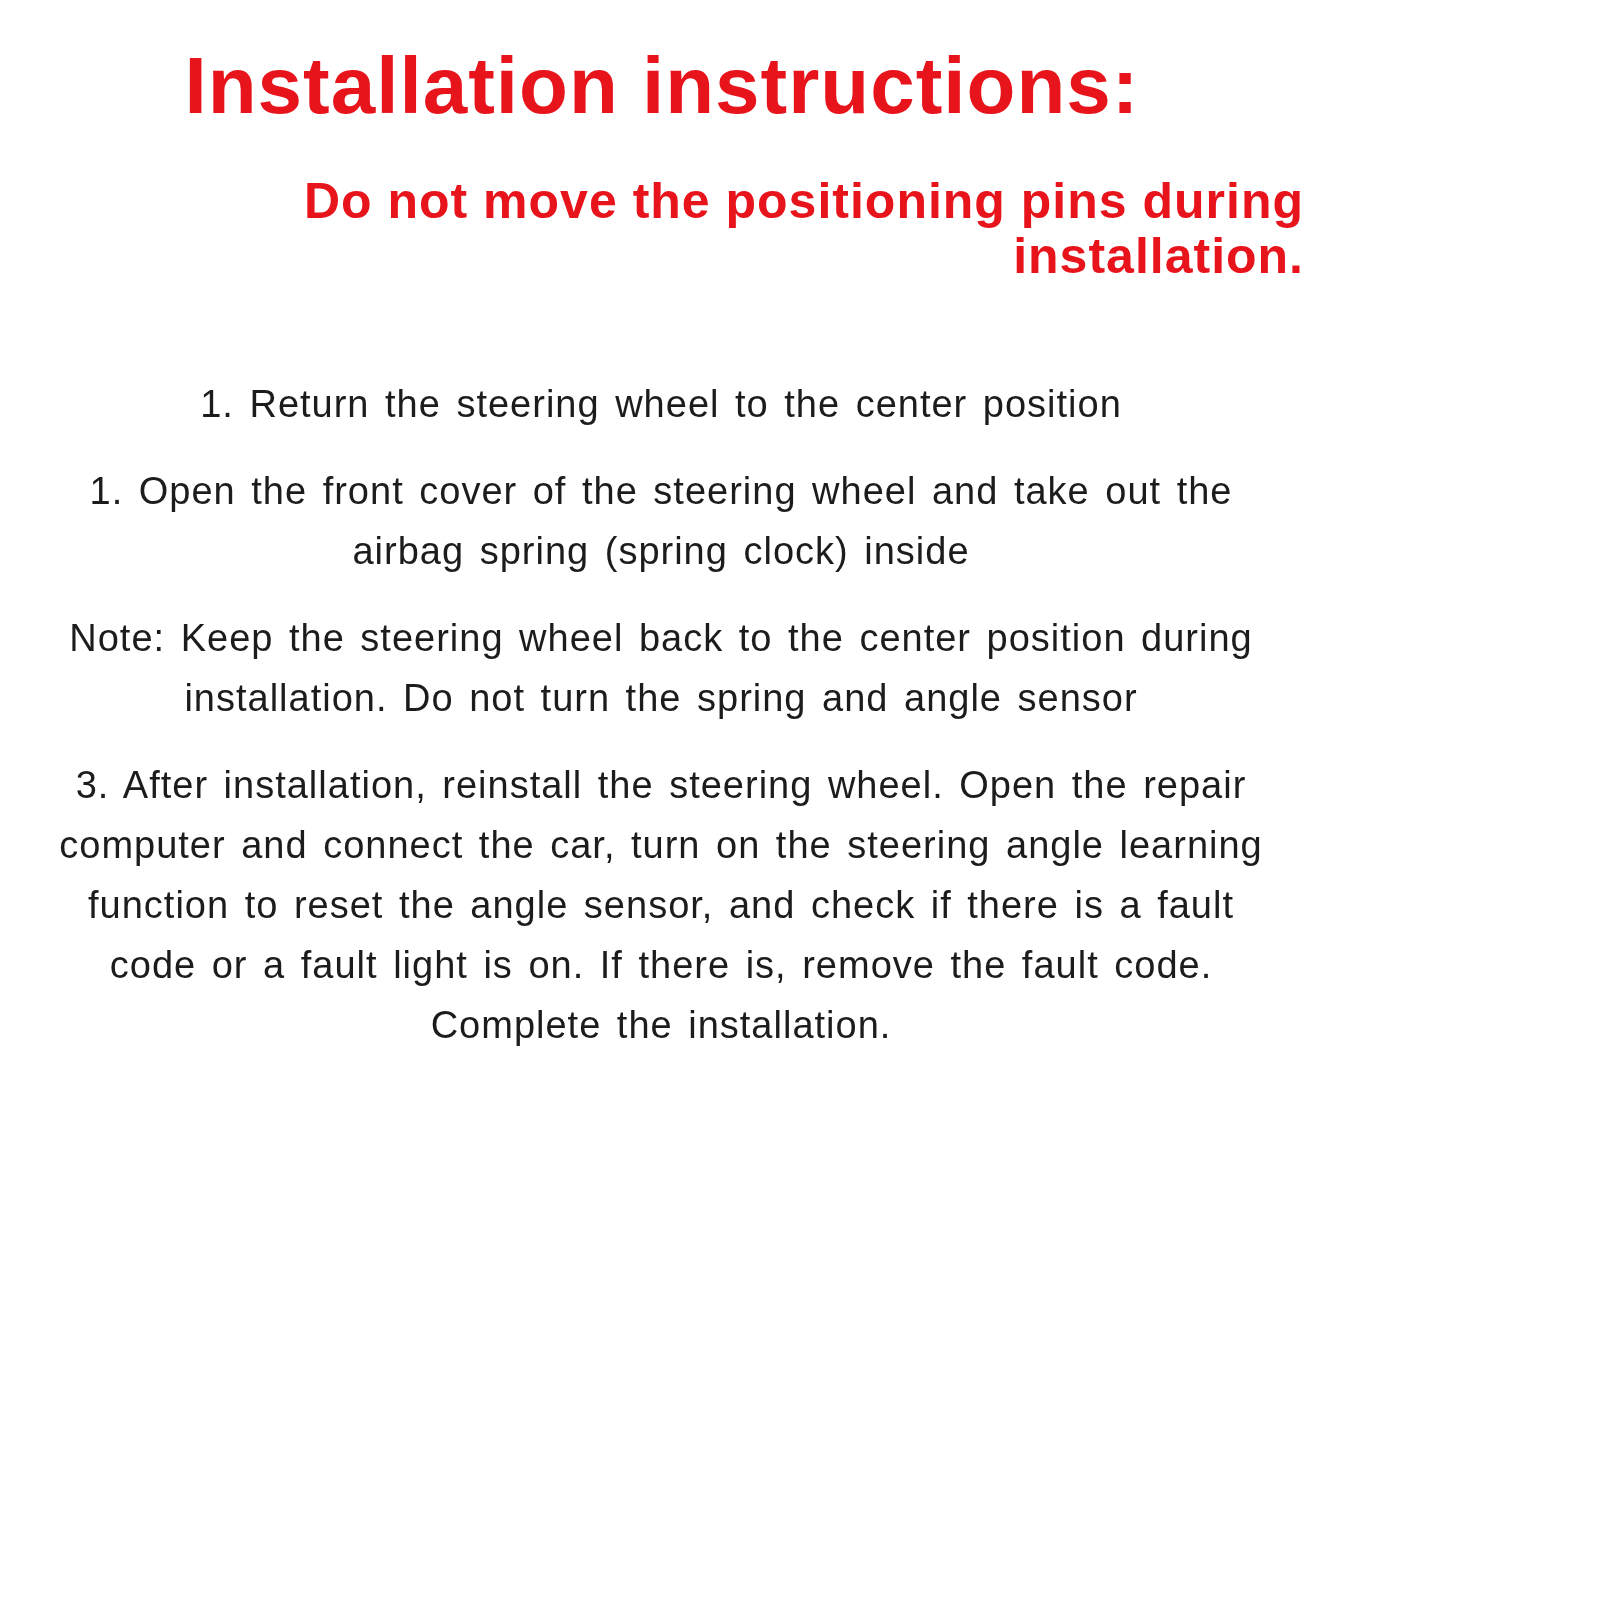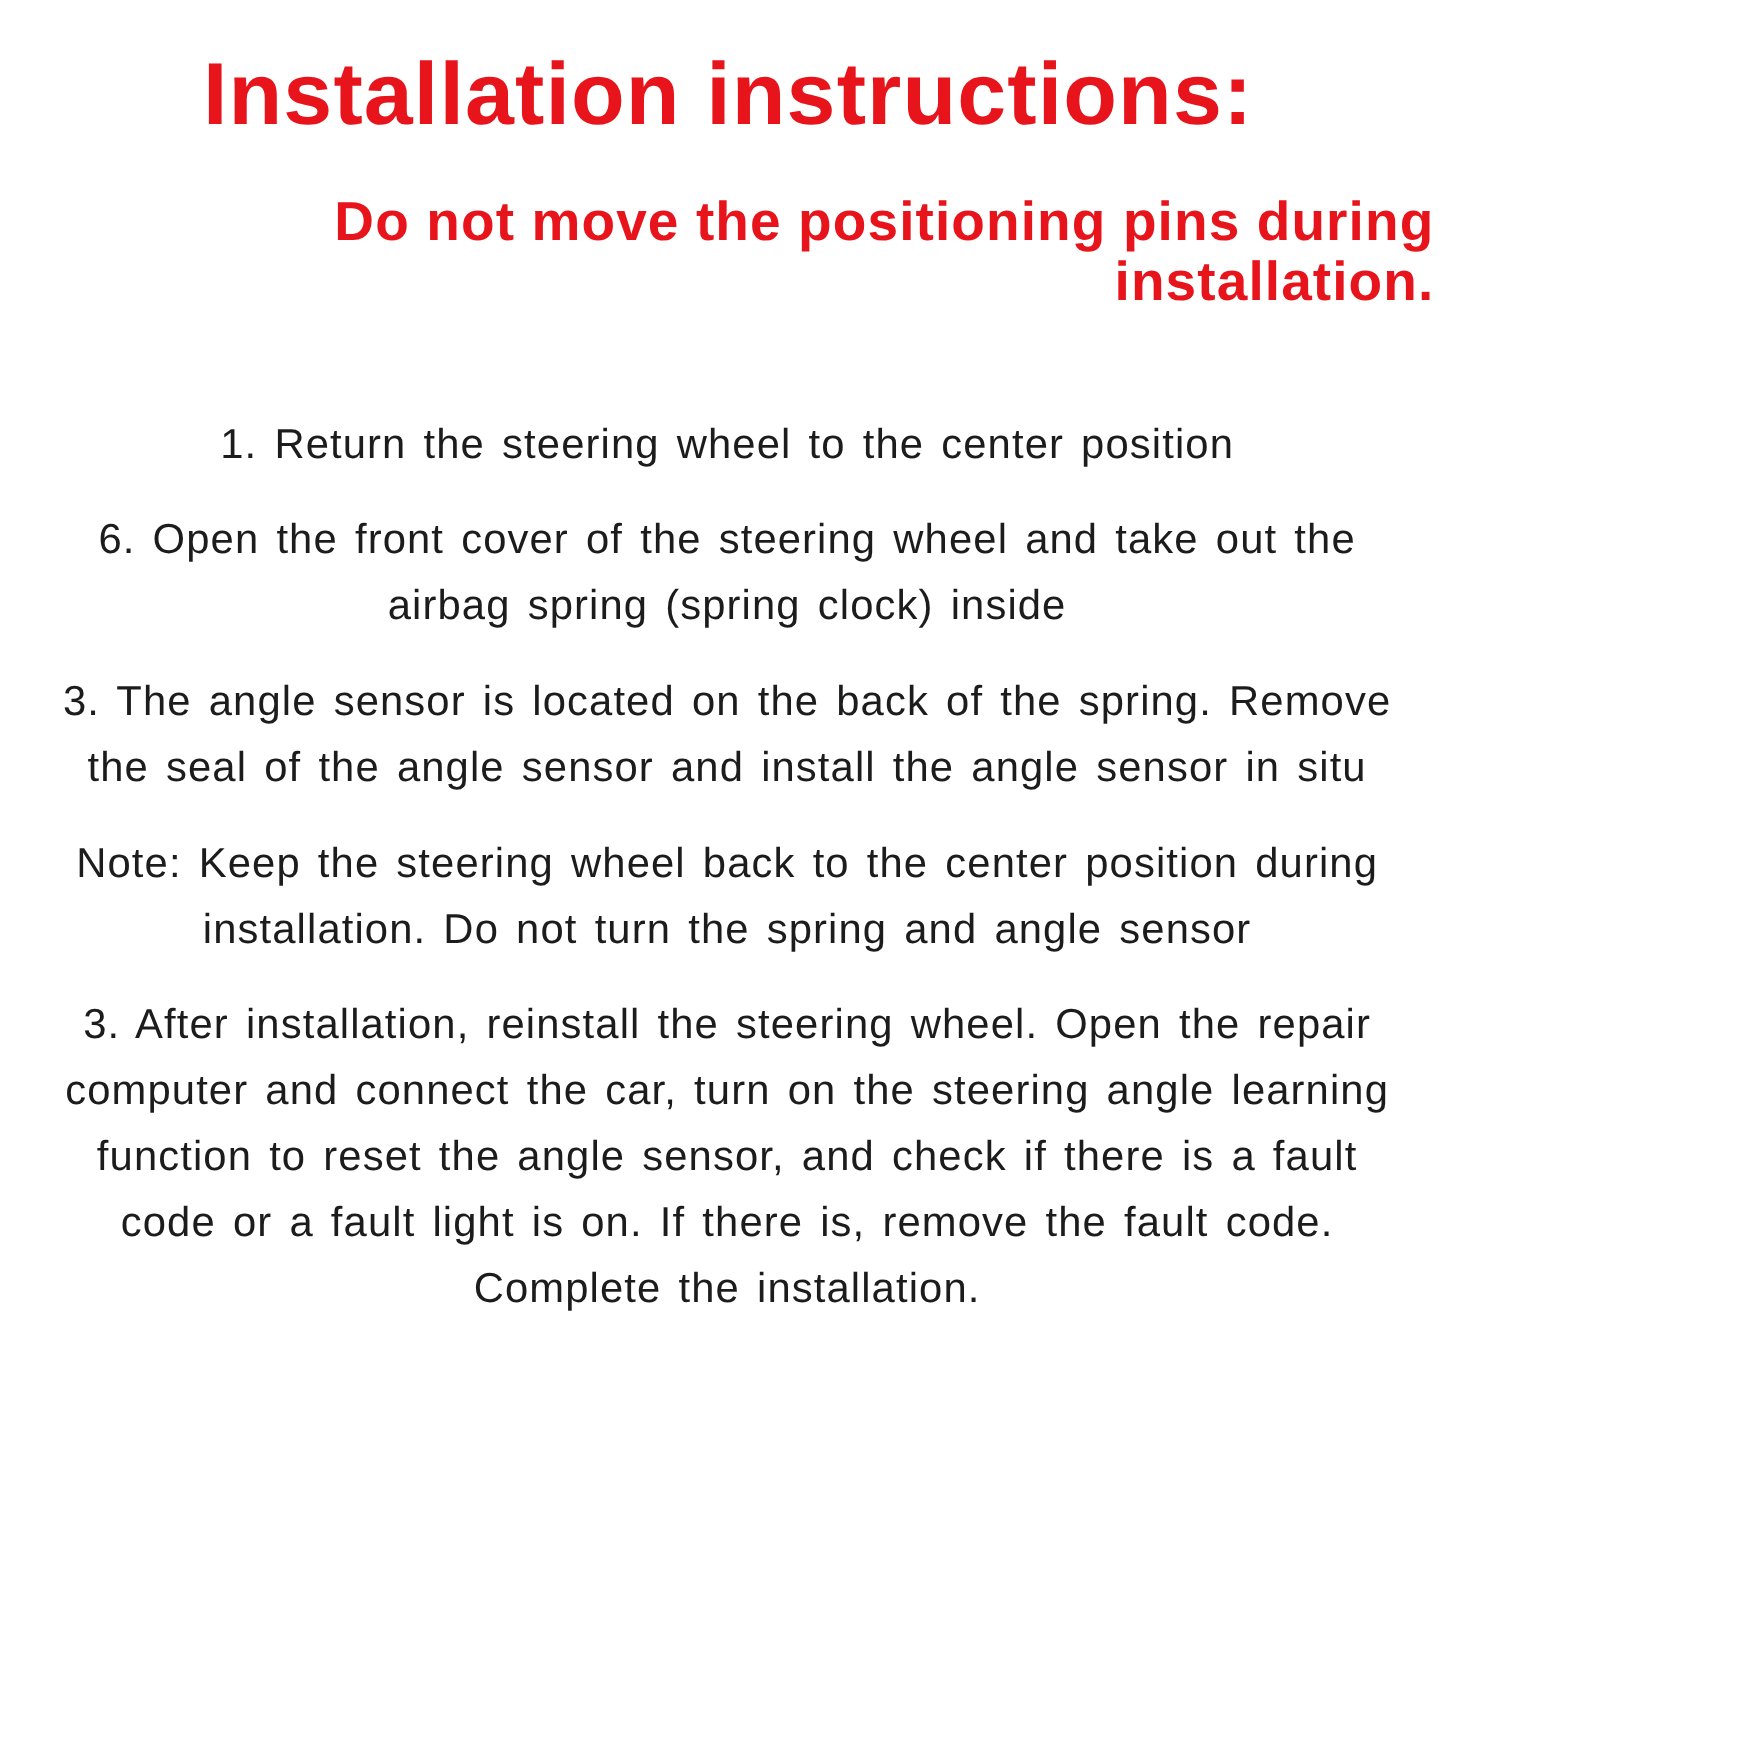--- a/index.html
+++ b/index.html
@@ -52,18 +52,17 @@
 </head>
 <body>
 
 <div class="page" style="--accent: #e8141c; --text: #1c1c1c; --bg: #ffffff;">
   <h1 class="title">Installation instructions:</h1>
 
   <h2 class="subtitle">Do not move the positioning pins during installation.</h2>
 
   <div class="content">
     <p>1. Return the steering wheel to the center position</p>
-    <p>6. Open the front cover of the steering wheel and take out the airbag spring (spring clock) inside</p>
-    <p>3. The angle sensor is located on the back of the spring. Remove the seal of the angle sensor and install the angle sensor in situ</p>
+    <p>1. Open the front cover of the steering wheel and take out the airbag spring (spring clock) inside</p>
     <p>Note: Keep the steering wheel back to the center position during installation. Do not turn the spring and angle sensor</p>
     <p>3. After installation, reinstall the steering wheel. Open the repair computer and connect the car, turn on the steering angle learning function to reset the angle sensor, and check if there is a fault code or a fault light is on. If there is, remove the fault code. Complete the installation.</p>
   </div>
 </div>
 
 </body></html>

